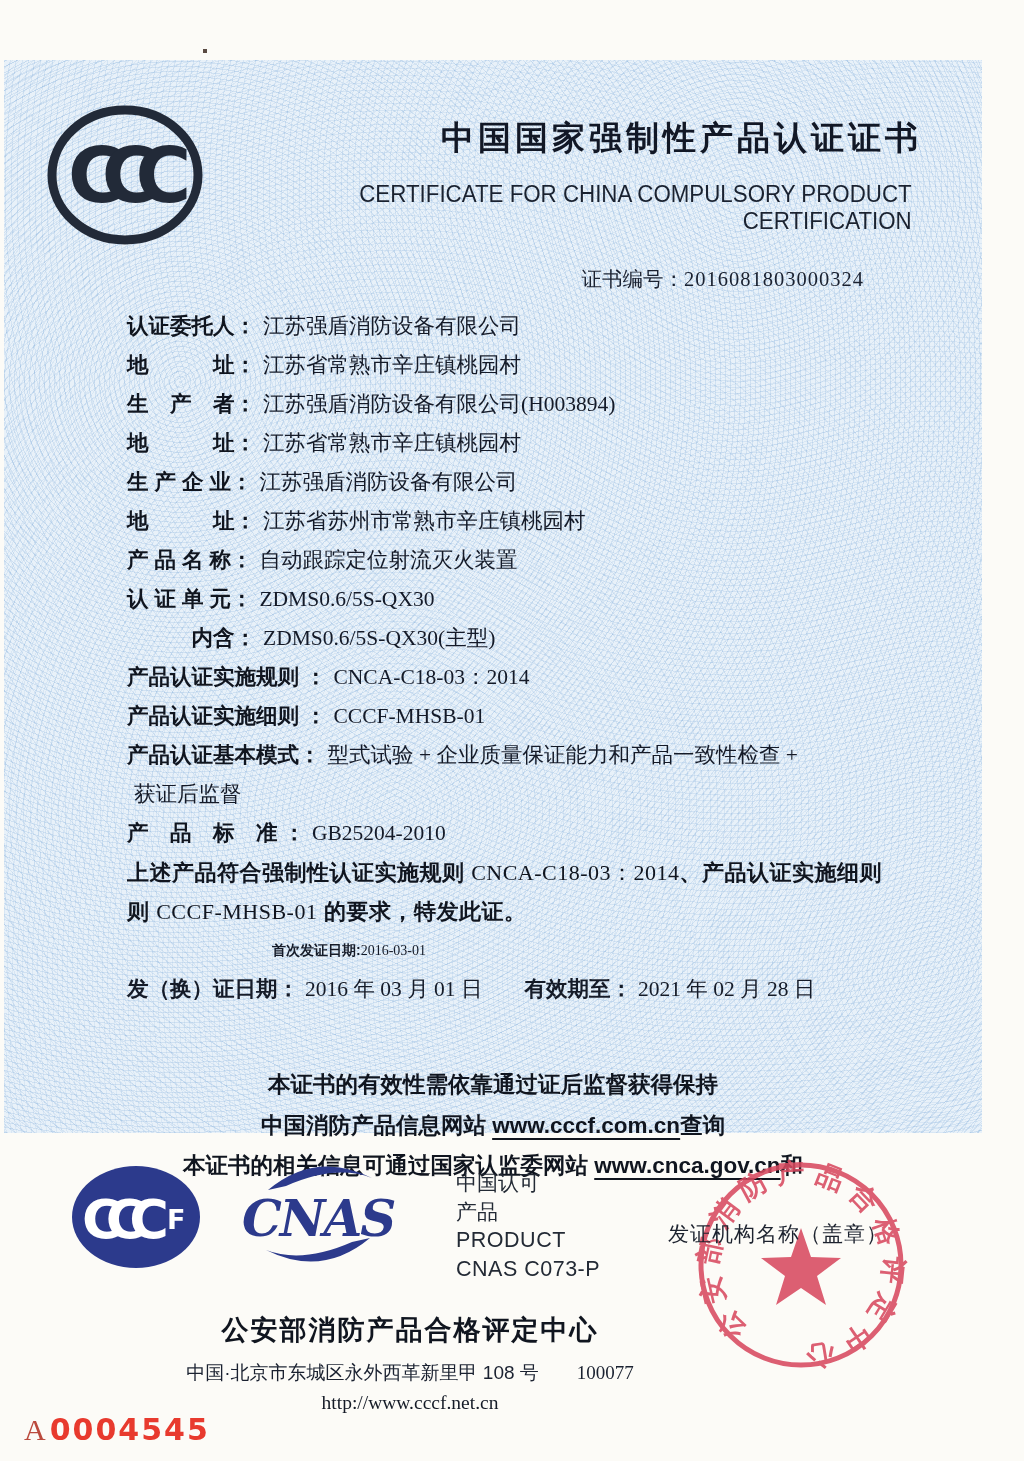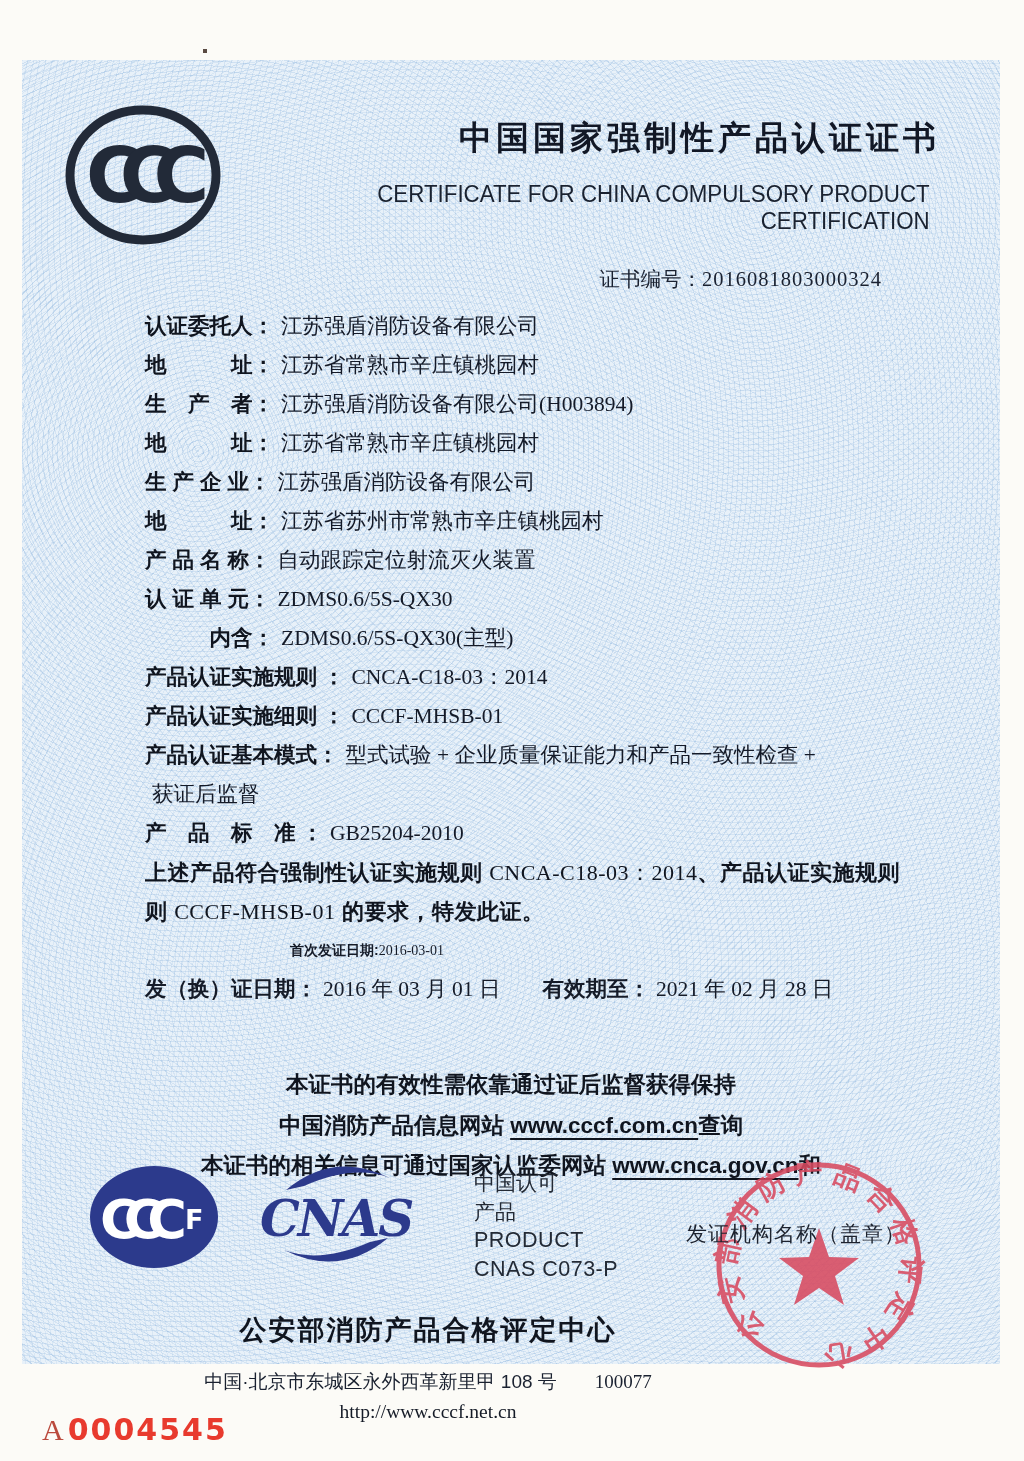--- a/index.html
+++ b/index.html
@@ -7,21 +7,21 @@
   body {
     width:1024px; height:1461px;
     background:#fcfbf7;
     position:relative;
     font-family:"Liberation Sans", sans-serif;
     color:#151b28;
     overflow:hidden;
   }
   
   .cert {
-    position:absolute; left:22px; top:60px; width:978px; height:1304px;
+    position:absolute; left:4px; top:60px; width:978px; height:1073px;
     background-color:#e8f1f9;
     background-image:
       repeating-radial-gradient(circle at 18% 30%, rgba(110,160,212,0.20) 0 1px, transparent 1px 5px),
       repeating-radial-gradient(circle at 75% 12%, rgba(110,160,212,0.17) 0 1px, transparent 1px 6px),
       repeating-radial-gradient(circle at 40% 70%, rgba(110,160,212,0.15) 0 1px, transparent 1px 7px),
       repeating-radial-gradient(circle at 95% 85%, rgba(110,160,212,0.13) 0 1px, transparent 1px 5px);
   }
   
   .ccc-mark { position:absolute; left:42px; top:44px; width:160px; height:145px; }
   .titles { margin-left:230px; padding-top:56px; padding-right:60px; text-align:right; }
@@ -67,25 +67,25 @@
   .accred { position:absolute; left:452px; top:1108px; line-height:29px; font-size:21px; color:#232a35; }
   .accred .en { font-size:21.5px; letter-spacing:0.5px; }
   .stamp { position:absolute; left:690px; top:1098px; width:214px; height:214px; opacity:0.88; z-index:2; }
   .stamp-caption {
     position:absolute; left:664px; top:1160px; z-index:3;
     font-family:Liberation Sans, sans-serif; font-size:21px; letter-spacing:1px; color:#1c222e;
   }
   
   .issuer { position:absolute; left:0; top:1252px; width:812px; text-align:center; }
   .issuer-name { font-size:27px; font-weight:bold; letter-spacing:2px; color:#10151f; }
-  .issuer-addr { margin-top:21px; font-size:19px; color:#1a2130; }
+  .issuer-addr { margin-top:12px; font-size:19px; color:#1a2130; }
   .issuer-addr .zip { font-family:"Liberation Serif", serif; margin-left:38px; }
   .issuer-url { margin-top:6px; font-size:19.5px; font-family:"Liberation Serif", serif; color:#141a26; }
   
-  .serial { position:absolute; left:42px; top:1412px; white-space:pre; }
+  .serial { position:absolute; left:24px; top:1412px; white-space:pre; }
   .serial .prefix { font-family:"Liberation Serif", serif; font-size:30px; color:#bb4a3d; letter-spacing:4px; }
   .serial .digits { font-family:"DejaVu Sans", sans-serif; font-weight:bold; font-size:30px; color:#e83a2e; letter-spacing:2px; }
   .speck { position:absolute; left:203px; top:49px; width:4px; height:4px; background:#5a4a42; }
 </style>
 </head>
 <body>
 
 <div class="cert">
 
   <div style="position:relative;">
@@ -112,21 +112,21 @@
       <div class="row"><span class="lbl">认 证 单 元：</span><span class="val">ZDMS0.6/5S-QX30</span></div>
       <div class="row"><span class="lbl">　　　内含：</span><span class="val">ZDMS0.6/5S-QX30(主型)</span></div>
       <div class="row"><span class="lbl">产品认证实施规则 ：</span><span class="val">CNCA-C18-03：2014</span></div>
       <div class="row"><span class="lbl">产品认证实施细则 ：</span><span class="val">CCCF-MHSB-01</span></div>
       <div class="row"><span class="lbl">产品认证基本模式：</span><span class="val">型式试验 + 企业质量保证能力和产品一致性检查 +</span></div>
       <div class="row"><span class="lbl"></span><span class="val">获证后监督</span></div>
       <div class="row"><span class="lbl">产　品　标　准 ：</span><span class="val">GB25204-2010</span></div>
     </div>
 
   <div class="body" style="padding-top:0;">
-    <div class="stmt"><span>上述产品符合强制性认证实施规则 </span><span class="latin">CNCA-C18-03：2014</span><span>、产品认证实施规则</span></div>
+    <div class="stmt"><span>上述产品符合强制性认证实施规则 </span><span class="latin">CNCA-C18-03：2014</span><span>、产品认证实施细则</span></div>
     <div class="stmt"><span>则 </span><span class="latin">CCCF-MHSB-01</span><span> 的要求，特发此证。</span></div>
     <div class="first-issue"><span class="lbl">首次发证日期:</span><span class="val">2016-03-01</span></div>
     <div class="dates">
       <span><span class="lbl">发（换）证日期：</span><span class="val">2016 年 03 月 01 日</span></span>
       <span><span class="lbl">有效期至：</span><span class="val">2021 年 02 月 28 日</span></span>
     </div>
   </div>
 
   <div class="notes">
     <div>本证书的有效性需依靠通过证后监督获得保持</div>

